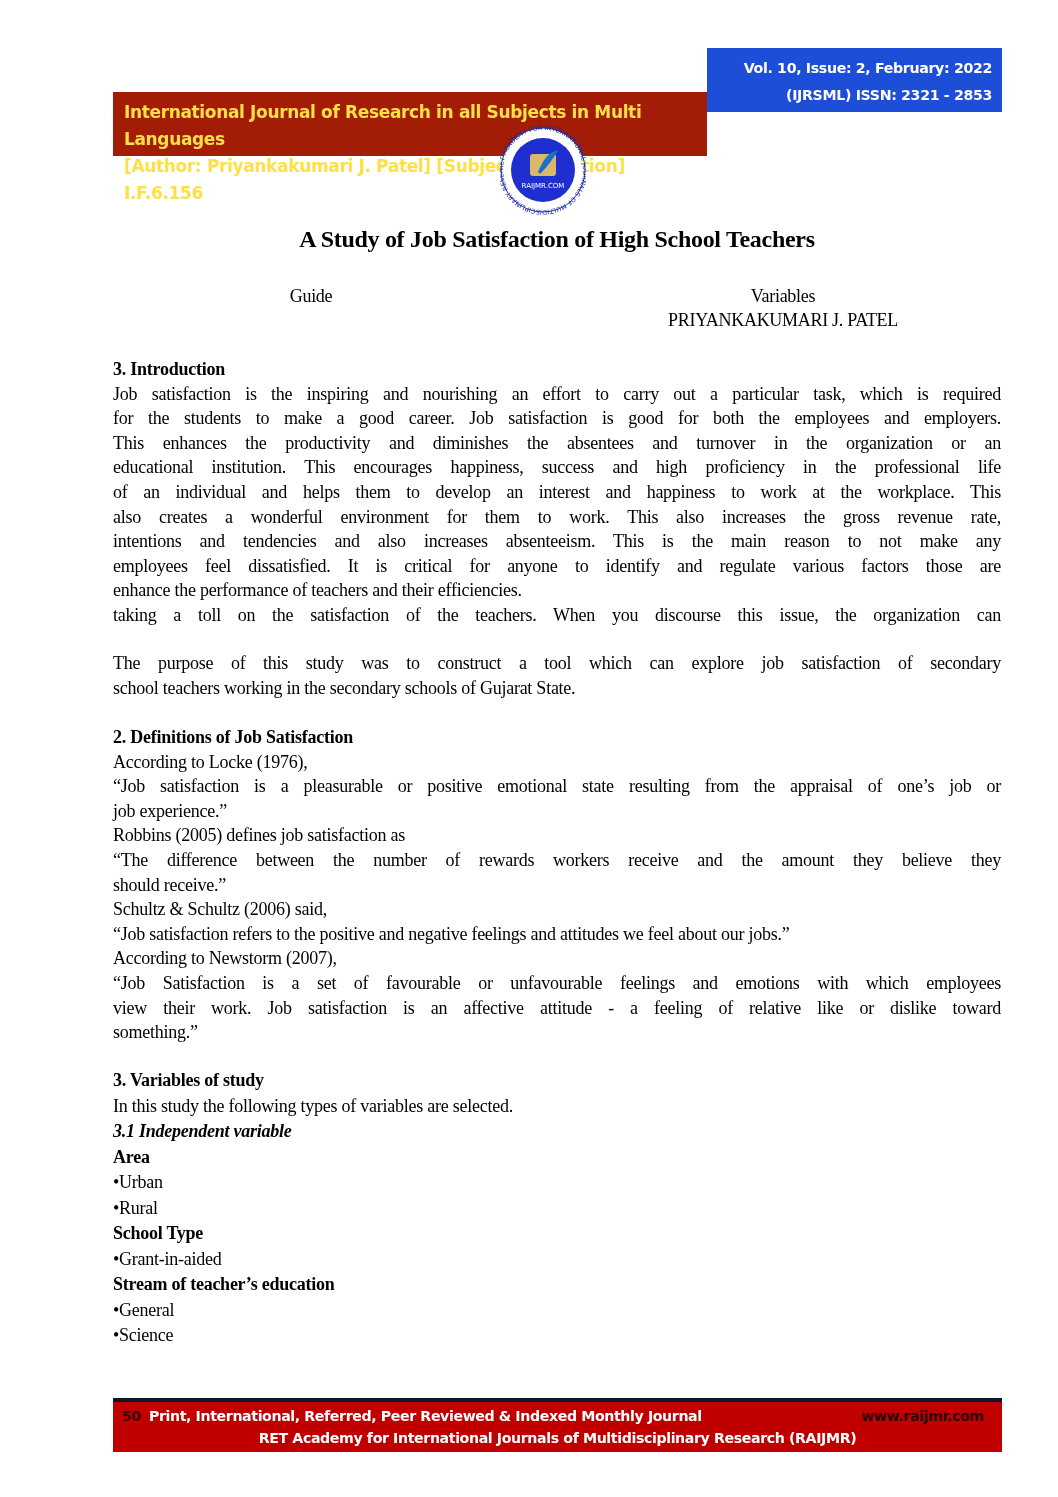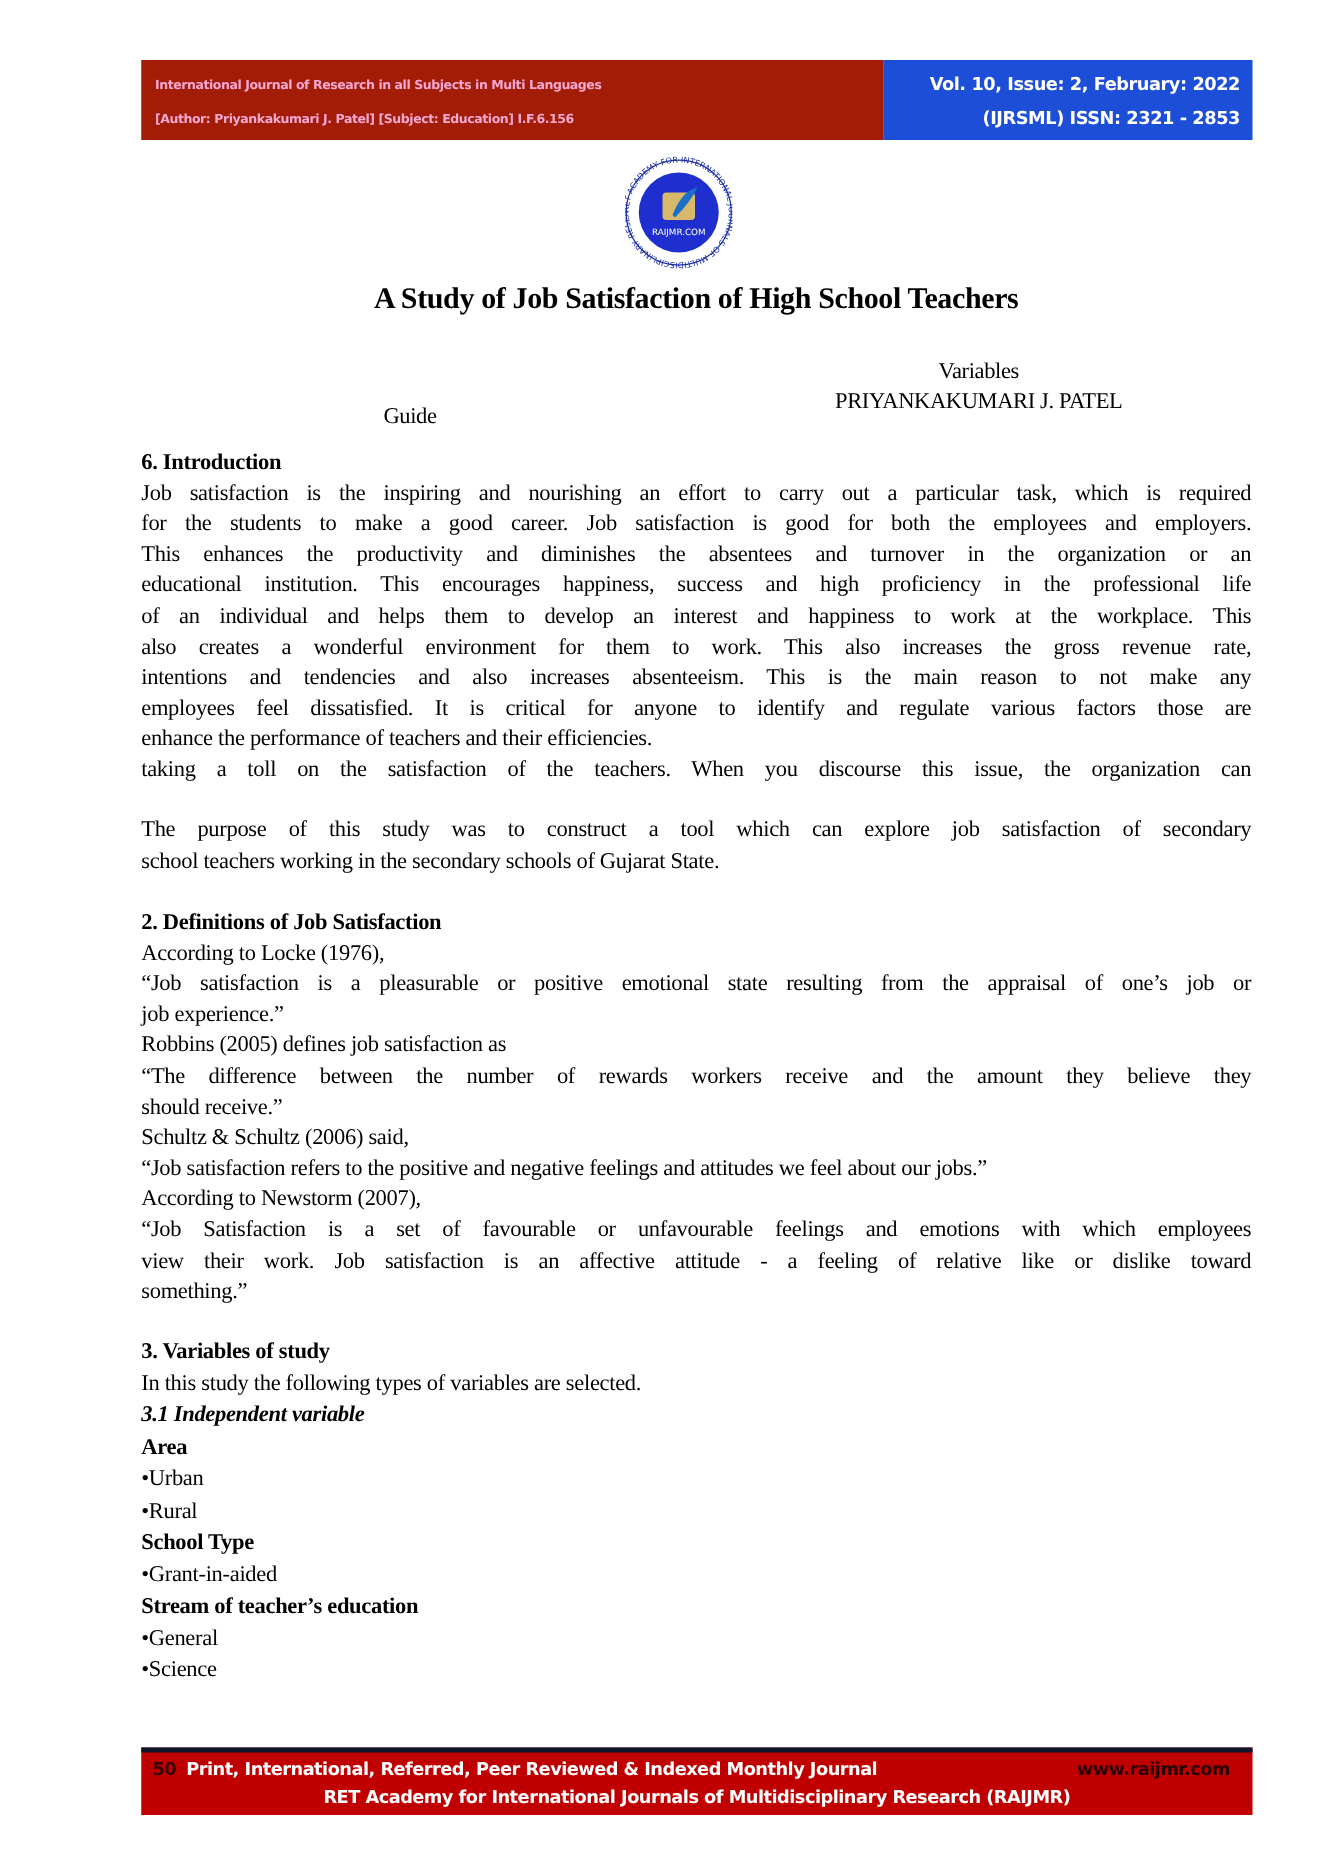--- a/index.html
+++ b/index.html
@@ -1,26 +1,26 @@
 <!DOCTYPE html>
 <html><head>
 <meta charset="utf-8">
 <style>
   html, body { margin: 0; padding: 0; background: #ffffff; }
   body { width: 1058px; height: 1497px; position: relative; overflow: hidden; }
   .header { position: absolute; left: 113px; top: 48px; width: 889px; height: 64px; display: flex; }
-  .hdr-left { background: #a21c06; width: 594px; height: 100%; box-sizing: border-box; padding: 7px 0 0 11px; color: #f9a8d4;
-    font-family: "DejaVu Sans", sans-serif; font-weight: bold; font-size: 10px; line-height: 27px; letter-spacing: -0.35px; }
+  .hdr-left { background: #a21c06; width: 594px; height: 100%; box-sizing: border-box; padding: 7px 0 0 11px; color: #fde047;
+    font-family: "DejaVu Sans", sans-serif; font-weight: bold; font-size: 17px; line-height: 27px; letter-spacing: -0.35px; margin-top: 44px; }
   .hdr-right { background: #1d4ed8; flex: 1; height: 100%; box-sizing: border-box; padding: 7px 10px 0 0; color: #fff; text-align: right;
     font-family: "DejaVu Sans", sans-serif; font-weight: bold; font-size: 14.2px; line-height: 27px; letter-spacing: -0.35px; }
   .logo { position: absolute; left: 500px; top: 122px; width: 86px; height: 96px; }
   .doc { position: absolute; left: 113px; top: 0; width: 888px; font-family: "Liberation Serif", serif; color: #000; }
   .title { position: absolute; left: 0; top: 226px; width: 888px; text-align: center; font-size: 24px; font-weight: bold; letter-spacing: -0.3px; }
   .author-block { position: absolute; top: 284px; text-align: center; font-size: 18px; line-height: 24px; letter-spacing: -0.3px; }
-  .author-guide { left: 65px; width: 300px; margin-top: 36px; }
+  .author-guide { left: 48px; width: 300px; }
   .author-res { left: 520px; width: 300px; }
   .para { position: absolute; left: 0; width: 888px; font-size: 18px; line-height: 24.6px; text-align: justify; letter-spacing: -0.25px; }
   .h { font-weight: bold; }
   .line { display: block; }
   .just { text-align: justify; text-align-last: justify; }
   .bi { font-weight: bold; font-style: italic; }
   .footer { position: absolute; left: 113px; top: 1398px; width: 889px; height: 54px; background: #c00000; border-top: 4px solid #0f172a; box-sizing: border-box;
     font-family: "DejaVu Sans", sans-serif; font-weight: bold; font-size: 14.2px; color: #fff; letter-spacing: -0.4px; }
   .f-row1 { position: absolute; left: 9px; top: 3px; width: 862px; display: flex; line-height: 22px; }
   .f-page { color: #3a0000; margin-right: 8px; }
@@ -62,21 +62,21 @@
 
   <div class="author-block author-guide">
     <div>Guide</div>
   </div>
   <div class="author-block author-res">
     <div>Variables</div>
     <div>PRIYANKAKUMARI J. PATEL</div>
   </div>
 
   <div class="para" style="top:357px;">
-    <span class="line h">6. Introduction</span>
+    <span class="line h">3. Introduction</span>
     <span class="line just">Job satisfaction is the inspiring and nourishing an effort to carry out a particular task, which is required</span>
     <span class="line just">for the students to make a good career. Job satisfaction is good for both the employees and employers.</span>
     <span class="line just">This enhances the productivity and diminishes the absentees and turnover in the organization or an</span>
     <span class="line just">educational institution. This encourages happiness, success and high proficiency in the professional life</span>
     <span class="line just">of an individual and helps them to develop an interest and happiness to work at the workplace. This</span>
     <span class="line just">also creates a wonderful environment for them to work. This also increases the gross revenue rate,</span>
     <span class="line just">intentions and tendencies and also increases absenteeism. This is the main reason to not make any</span>
     <span class="line just">employees feel dissatisfied. It is critical for anyone to identify and regulate various factors those are</span>
     <span class="line">enhance the performance of teachers and their efficiencies.</span>
     <span class="line just">taking a toll on the satisfaction of the teachers. When you discourse this issue, the organization can</span>

